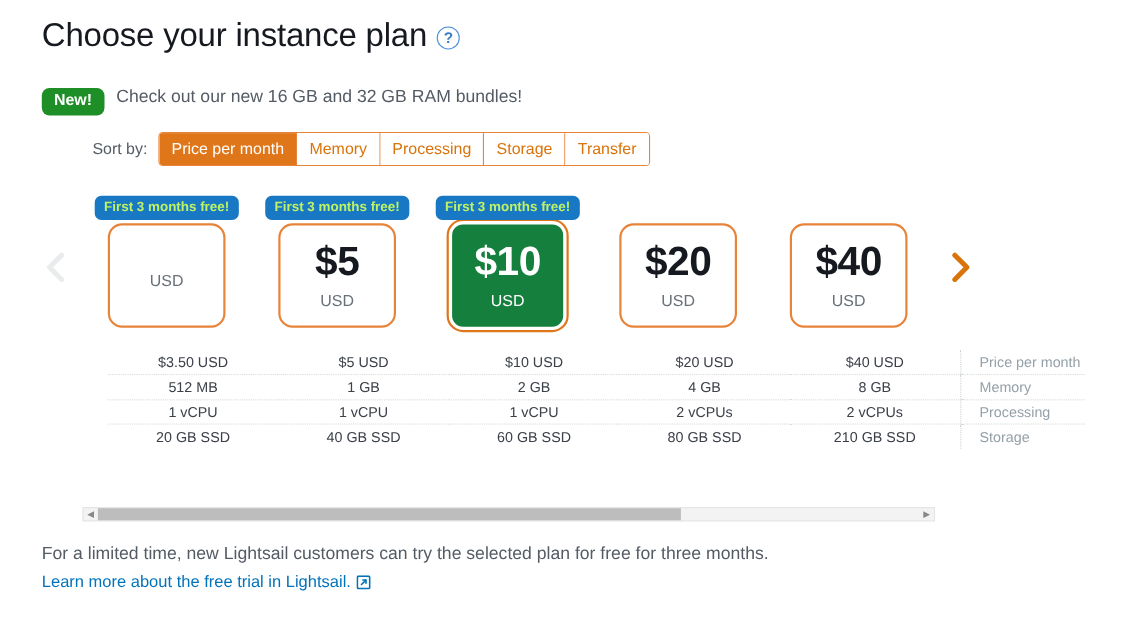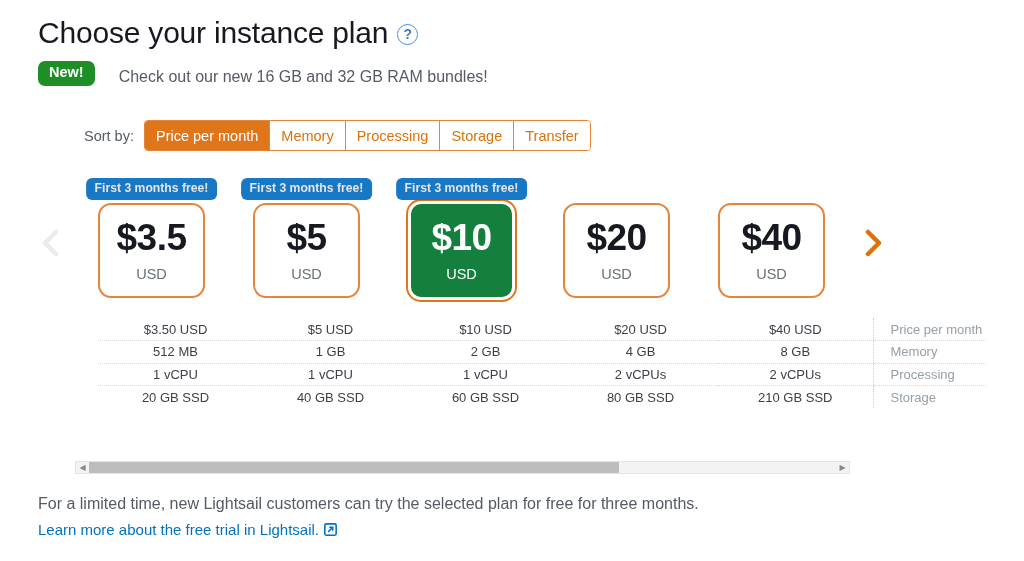--- a/index.html
+++ b/index.html
@@ -25,22 +25,22 @@
   }
   .help-icon {
     width: 21px; height: 21px; border-radius: 50%;
     border: 1.6px solid #4a90d9; color: #3d7fc1;
     font-size: 14px; font-weight: 700; line-height: 18px;
     text-align: center; cursor: pointer; flex: none;
     margin-top: 3px;
   }
 
   .new-row {
-    position: absolute; left: 38px; top: 61px;
-    display: flex; align-items: flex-end; gap: 24px;
+    position: absolute; left: 38px; top: 80px;
+    display: flex; align-items: flex-start; gap: 11px;
   }
   .new-badge {
     background: #1e8e26; color: #fff;
     font-size: 14.5px; font-weight: 700;
     padding: 4px 11px 5px; border-radius: 7px;
     line-height: 1.1;
   }
   .new-text { font-size: 16px; color: #545b64; }
 
   
@@ -71,21 +71,21 @@
     display: flex; align-items: center; justify-content: center;
   }
   .chev svg { display: block; }
   .chev-left { left: 40px; }
   .chev-right { left: 862px; }
 
   .cards { position: absolute; left: 98px; top: 0; width: 740px; height: 130px; }
   .card-wrap { position: absolute; top: 0; width: 107px; height: 130px; }
   .badge {
     position: absolute; top: 0; left: 50%; transform: translateX(-50%);
-    background: #1878c4; color: #e5e5e5;
+    background: #1878c4; color: #bef264;
     font-size: 12.2px; font-weight: 700;
     padding: 4px 9px 5px; border-radius: 6px;
     white-space: nowrap; z-index: 3; line-height: 1.1;
   }
   .card {
     position: absolute; top: 25px; left: 0;
     width: 107px; height: 95px;
     border: 2px solid #e8833a; border-radius: 13px;
     background: #ffffff; cursor: pointer;
     display: flex; flex-direction: column;
@@ -195,21 +195,20 @@
     <div class="chev chev-right">
       <svg width="20" height="30" viewBox="0 0 20 30">
           <polyline points="5,4 16,15 5,26" fill="none" stroke="#d9730b" stroke-width="4.5" stroke-linecap="round" stroke-linejoin="round"></polyline>
         </svg>
     </div>
 
     <div class="cards">
       <div class="card-wrap" style="left:0px;">
         <span class="badge">First 3 months free!</span>
         <div class="card">
-          <span class="price">$3.5</span>
           <span class="cur">USD</span>
         </div>
       </div>
 
       <div class="card-wrap" style="left:155px;">
         <span class="badge">First 3 months free!</span>
         <div class="card">
           <span class="price">$5</span>
           <span class="cur">USD</span>
         </div>

